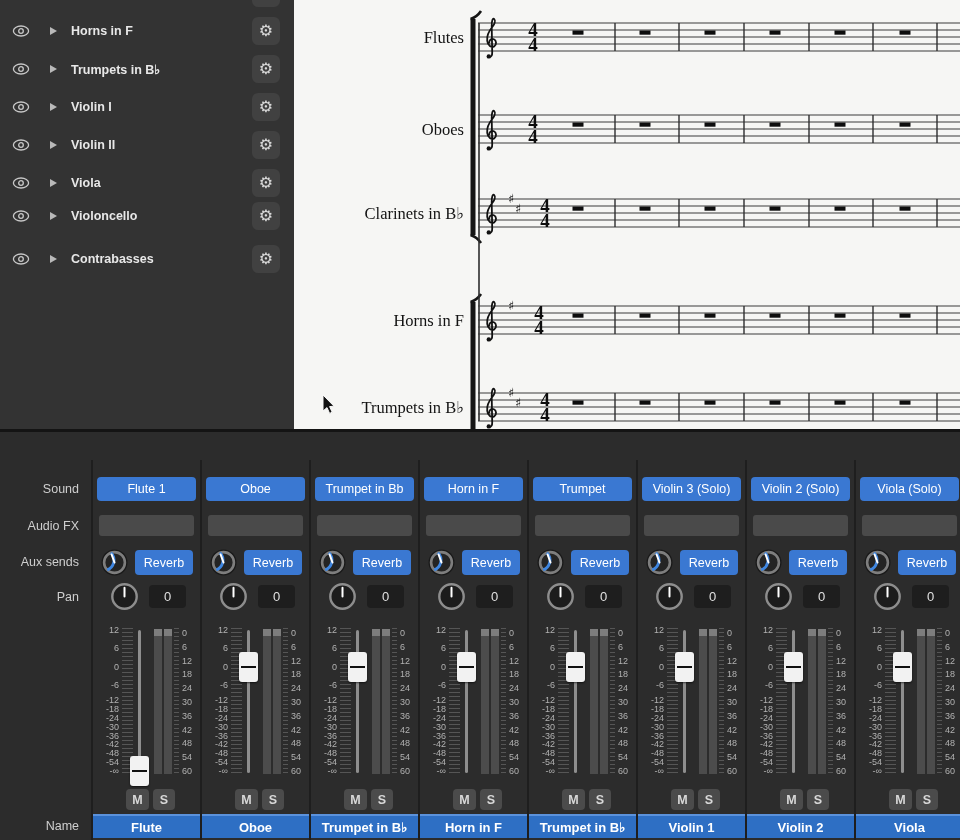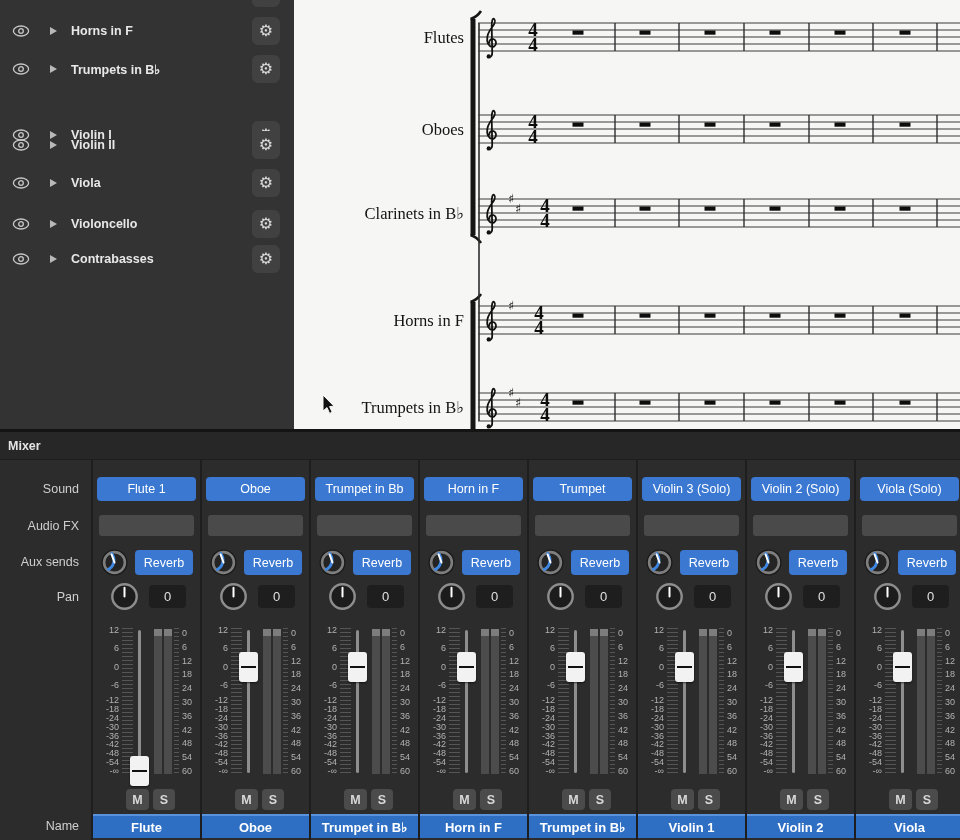--- a/index.html
+++ b/index.html
@@ -89,21 +89,21 @@
           <button class="eye"><svg viewBox="0 0 18 14" width="18" height="14">
               <ellipse cx="9" cy="7" rx="7.6" ry="5" fill="none" stroke="#c9c9c9" stroke-width="1.3"></ellipse>
               <circle cx="9" cy="7" r="2.3" fill="none" stroke="#c9c9c9" stroke-width="1.3"></circle>
             </svg></button>
           <span class="tri"></span>
           <span class="plabel">Trumpets in B♭</span>
           <button class="gear">
             <span class="gearglyph">⚙</span>
           </button>
         </div>
-        <div class="prow" style="top: 93px; margin-top: 28px;">
+        <div class="prow" style="top: 93px;">
           <button class="eye"><svg viewBox="0 0 18 14" width="18" height="14">
               <ellipse cx="9" cy="7" rx="7.6" ry="5" fill="none" stroke="#c9c9c9" stroke-width="1.3"></ellipse>
               <circle cx="9" cy="7" r="2.3" fill="none" stroke="#c9c9c9" stroke-width="1.3"></circle>
             </svg></button>
           <span class="tri"></span>
           <span class="plabel">Violin I</span>
           <button class="gear">
             <span class="gearglyph">⚙</span>
           </button>
         </div>
@@ -122,21 +122,21 @@
           <button class="eye"><svg viewBox="0 0 18 14" width="18" height="14">
               <ellipse cx="9" cy="7" rx="7.6" ry="5" fill="none" stroke="#c9c9c9" stroke-width="1.3"></ellipse>
               <circle cx="9" cy="7" r="2.3" fill="none" stroke="#c9c9c9" stroke-width="1.3"></circle>
             </svg></button>
           <span class="tri"></span>
           <span class="plabel">Viola</span>
           <button class="gear">
             <span class="gearglyph">⚙</span>
           </button>
         </div>
-        <div class="prow" style="top: 210px;">
+        <div class="prow" style="top: 202px;">
           <button class="eye"><svg viewBox="0 0 18 14" width="18" height="14">
               <ellipse cx="9" cy="7" rx="7.6" ry="5" fill="none" stroke="#c9c9c9" stroke-width="1.3"></ellipse>
               <circle cx="9" cy="7" r="2.3" fill="none" stroke="#c9c9c9" stroke-width="1.3"></circle>
             </svg></button>
           <span class="tri"></span>
           <span class="plabel">Violoncello</span>
           <button class="gear">
             <span class="gearglyph">⚙</span>
           </button>
         </div>
@@ -291,23 +291,20 @@
       </svg>
     <svg class="cursor" width="16" height="22">
       <path d="M2 1 L2 17 L6 13.6 L8.6 19.4 L11.2 18.2 L8.6 12.6 L13 12.2 Z" fill="#111" stroke="#f8f8f8" stroke-width="1"></path>
     </svg>
   </div>
 </div>
 
 <div class="hsep"></div>
 
 <div class="mixer">
-  <div class="mixer-header">
-    <span class="mixer-title">Mixer</span>
-  </div>
   <div class="mixer-body">
     <div class="rowlabels">
       <span style="top:29px">Sound</span>
       <span style="top:66px">Audio FX</span>
       <span style="top:102px">Aux sends</span>
       <span style="top:137px">Pan</span>
       <span style="top:366px">Name</span>
     </div>
     <div class="strips" id="strips">
   <div class="strip">

